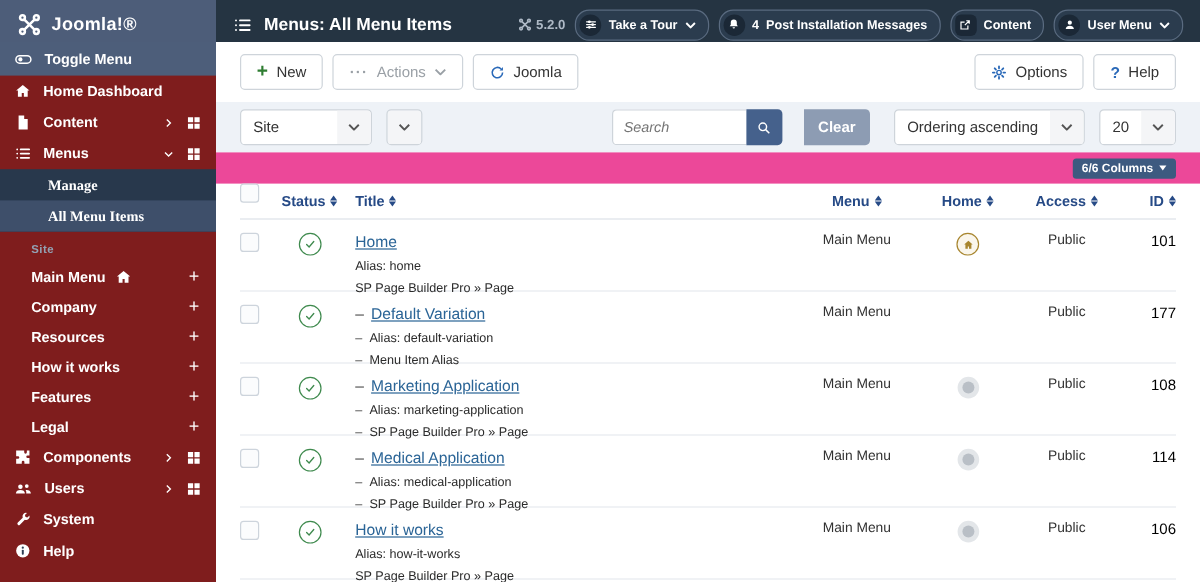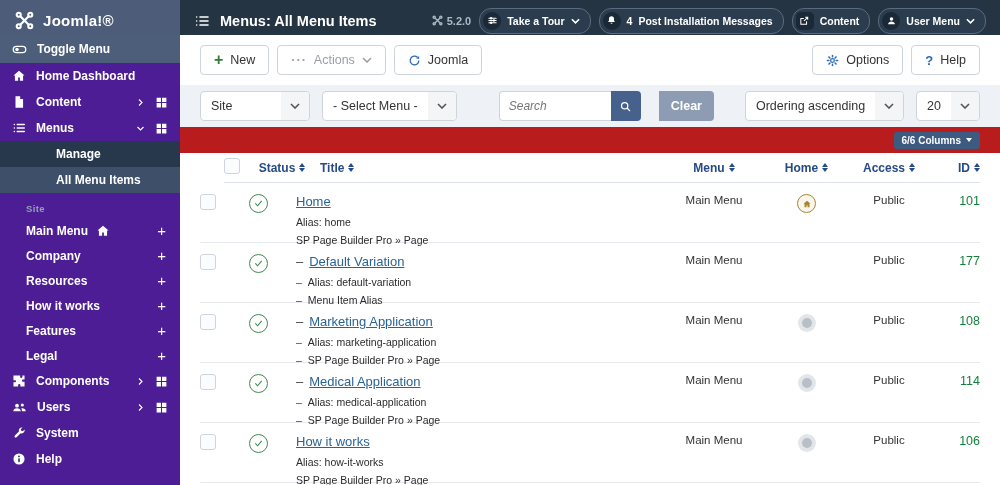--- a/index.html
+++ b/index.html
@@ -13,27 +13,27 @@
   .titlebar{flex:1;background:#253442;display:flex;align-items:center;gap:10px;padding:0 14px;}
   .page-title{color:#fff;font-size:14.5px;font-weight:bold;}
   .topbar-right{margin-left:auto;display:flex;align-items:center;gap:8px;}
   .version{display:flex;align-items:center;gap:4px;color:#aeb9c6;font-size:11px;font-weight:bold;}
   .pill{display:flex;align-items:center;gap:6px;height:24px;border:1px solid #5a6b80;background:#2b3c4e;border-radius:12px;padding:0 10px 0 3px;color:#fff;font-size:10.5px;font-weight:bold;cursor:pointer;}
   .pill .bub{width:18px;height:18px;border-radius:50%;background:#1b2836;display:flex;align-items:center;justify-content:center;flex:0 0 18px;}
   .pill .bub.sq{border-radius:5px;}
   .ic{display:block;}
 
   
-  .sidebar{position:absolute;top:35px;left:0;width:180px;height:450px;background:#4c1d95;color:#fff;font-size:12px;font-weight:bold;}
+  .sidebar{position:absolute;top:35px;left:0;width:180px;height:450px;background:#7f1d1d;color:#fff;font-size:12px;font-weight:bold;}
   .sb-item{height:26px;display:flex;align-items:center;gap:10px;padding:0 12px;cursor:pointer;}
   .sb-item.toggle{height:28px;background:#4d5e7a;}
   .sb-item .lbl{flex:1;}
   .sb-right{display:flex;align-items:center;gap:10px;}
   .submenu{background:#28384c;}
-  .submenu .sb-item{padding-left:56px;}
+  .submenu .sb-item{padding-left:40px;font-family:Liberation Serif, serif;}
   .submenu .sb-item.active{background:#3e4f6a;}
   .sb-heading{color:#93a2b4;font-size:9.5px;font-weight:bold;padding:10px 12px 4px 26px;letter-spacing:.4px;}
   .sb-site{height:25px;display:flex;align-items:center;gap:8px;padding:0 14px 0 26px;cursor:pointer;}
   .sb-site .lbl{display:flex;align-items:center;gap:8px;}
   .sb-site .plus{margin-left:auto;font-size:15px;font-weight:normal;color:#fff;cursor:pointer;}
 
   
   .main{position:absolute;top:35px;left:180px;width:820px;height:450px;background:#fff;overflow:hidden;}
   .toolbar{height:50px;display:flex;align-items:center;padding:0 20px;gap:8px;background:#fff;}
   .btn{display:inline-flex;align-items:center;gap:7px;height:30px;padding:0 13px;background:#fff;border:1px solid #ced4da;border-radius:4px;font-size:12.5px;color:#333;cursor:pointer;font-family:inherit;}
@@ -47,27 +47,27 @@
   .sel{display:inline-flex;align-items:stretch;background:#fff;border:1px solid #ced4da;border-radius:4px;height:30px;box-sizing:border-box;cursor:pointer;overflow:hidden;}
   .sel .sel-val{display:flex;align-items:center;padding:0 10px;font-size:12.5px;color:#333;}
   .sel .sel-ch{display:flex;align-items:center;padding:0 9px;background:#f4f5f7;}
   .search-wrap{display:flex;}
   .search-input{width:112px;height:30px;box-sizing:border-box;border:1px solid #ced4da;border-right:none;border-radius:4px 0 0 4px;padding:0 9px;font-size:12px;font-style:italic;color:#737373;font-family:inherit;}
   .search-btn{width:30px;height:30px;background:#45618c;border:none;border-radius:0 4px 4px 0;display:flex;align-items:center;justify-content:center;cursor:pointer;}
   .btn-primary{height:30px;background:#45618c;color:#fff;border:none;border-radius:4px 0 0 4px;padding:0 12px;font-size:12.5px;font-weight:bold;display:inline-flex;align-items:center;gap:7px;cursor:pointer;font-family:inherit;}
   .btn-clear{height:30px;background:#8d9cb3;color:#fff;border:none;border-radius:0 4px 4px 0;padding:0 12px;font-size:12.5px;font-weight:bold;cursor:pointer;font-family:inherit;}
   .fgroup{display:flex;}
 
-  .colrow{height:26px;display:flex;justify-content:flex-end;align-items:center;padding:0 20px;background:#b91c1c;}
+  .colrow{height:26px;display:flex;justify-content:flex-end;align-items:center;padding:0 20px;background:#ec4899;}
   .colbadge{background:#3d5a80;color:#fff;font-size:10px;font-weight:bold;border-radius:3px;padding:3px 8px;cursor:pointer;display:flex;align-items:center;gap:5px;}
   .colbadge .car{width:0;height:0;border-left:3px solid transparent;border-right:3px solid transparent;border-top:4px solid #fff;}
 
   
   .tbl{margin:0 20px;}
-  .thead{display:flex;align-items:center;height:29px;border-bottom:1px solid #dde2e8;margin-left:24px;}
+  .thead{display:flex;height:29px;border-bottom:1px solid #dde2e8;}
   .th{font-size:12px;font-weight:bold;color:#264a86;display:flex;align-items:center;cursor:pointer;}
   .sort{display:inline-flex;flex-direction:column;gap:1px;margin-left:4px;}
   .sort i{width:0;height:0;border-left:3.5px solid transparent;border-right:3.5px solid transparent;}
   .sort .up{border-bottom:4px solid #264a86;}
   .sort .dn{border-top:4px solid #264a86;}
   .c-check{width:30px;}
   .c-status{width:56px;display:flex;justify-content:center;}
   .c-title{flex:1;padding-left:10px;box-sizing:border-box;}
   .c-menu{width:100px;display:flex;justify-content:center;}
   .c-home{width:85px;display:flex;justify-content:center;}
@@ -75,21 +75,21 @@
   .c-id{width:51px;display:flex;justify-content:flex-end;}
   .cbx{width:14px;height:14px;border:1px solid #cdd4dc;background:#fbfcfd;border-radius:3px;display:inline-block;cursor:pointer;}
   .trow{display:flex;align-items:flex-start;height:60px;border-bottom:1px solid #e7eaee;padding-top:11px;box-sizing:border-box;}
   .okcircle{width:19px;height:19px;border:1.5px solid #3f8a4e;border-radius:50%;display:flex;align-items:center;justify-content:center;cursor:pointer;box-sizing:border-box;}
   .t-line1{font-size:13px;margin-bottom:7px;display:flex;align-items:baseline;gap:6px;}
   .t-link{color:#2a6496;text-decoration:underline;cursor:pointer;}
   .t-sub{font-size:10.5px;color:#2b2b2b;margin-bottom:6px;display:flex;gap:6px;}
   .dash{color:#444;}
   .dash:empty{display:none;}
   .cell-txt{font-size:11.5px;color:#333;}
-  .id-txt{font-size:12.5px;color:#15803d;}
+  .id-txt{font-size:12.5px;color:#000000;}
   .home-gold{width:19px;height:19px;border:1.5px solid #a8862f;background:#faf6ec;border-radius:50%;display:flex;align-items:center;justify-content:center;cursor:pointer;box-sizing:border-box;}
   .home-gray{width:18px;height:18px;border-radius:50%;background:#e3e6e9;display:flex;align-items:center;justify-content:center;cursor:pointer;}
   .home-gray i{width:10px;height:10px;border-radius:50%;background:#b9bfc6;}
 </style>
 </head>
 <body>
 
 <div class="app">
 
   <div class="topbar">
@@ -366,41 +366,40 @@
     <div class="filterband">
       <div class="sel">
         <span class="sel-val" style="min-width:60px;">Site</span>
         <span class="sel-ch">
             <svg class="ic" width="10" height="6" viewBox="0 0 10 6">
               <path d="M1 1l4 4 4-4" stroke="#555" stroke-width="1.6" fill="none"></path>
             </svg>
           </span>
       </div>
       <div class="sel">
-        <span class="sel-val">- Select Menu -</span>
         <span class="sel-ch">
             <svg class="ic" width="10" height="6" viewBox="0 0 10 6">
               <path d="M1 1l4 4 4-4" stroke="#555" stroke-width="1.6" fill="none"></path>
             </svg>
           </span>
       </div>
       <div style="flex:1;"></div>
       <div class="search-wrap">
         <input class="search-input" placeholder="Search" style="">
         <button class="search-btn">
           <svg class="ic" width="13" height="13" viewBox="0 0 24 24">
               <circle cx="10.5" cy="10.5" r="5.8" stroke="#fff" stroke-width="2.2" fill="none"></circle>
               <path d="M14.8 14.8 20.5 20.5" stroke="#fff" stroke-width="2.2"></path>
             </svg>
         </button>
       </div>
       <div class="fgroup" style="margin-left:6px;">
         <button class="btn-clear">Clear</button>
       </div>
-      <div class="sel" style="margin-left:19px;">
+      <div class="sel" style="margin-left:8px;">
         <span class="sel-val">Ordering ascending</span>
         <span class="sel-ch">
             <svg class="ic" width="10" height="6" viewBox="0 0 10 6">
               <path d="M1 1l4 4 4-4" stroke="#555" stroke-width="1.6" fill="none"></path>
             </svg>
           </span>
       </div>
       <div class="sel">
         <span class="sel-val">20</span>
         <span class="sel-ch">

